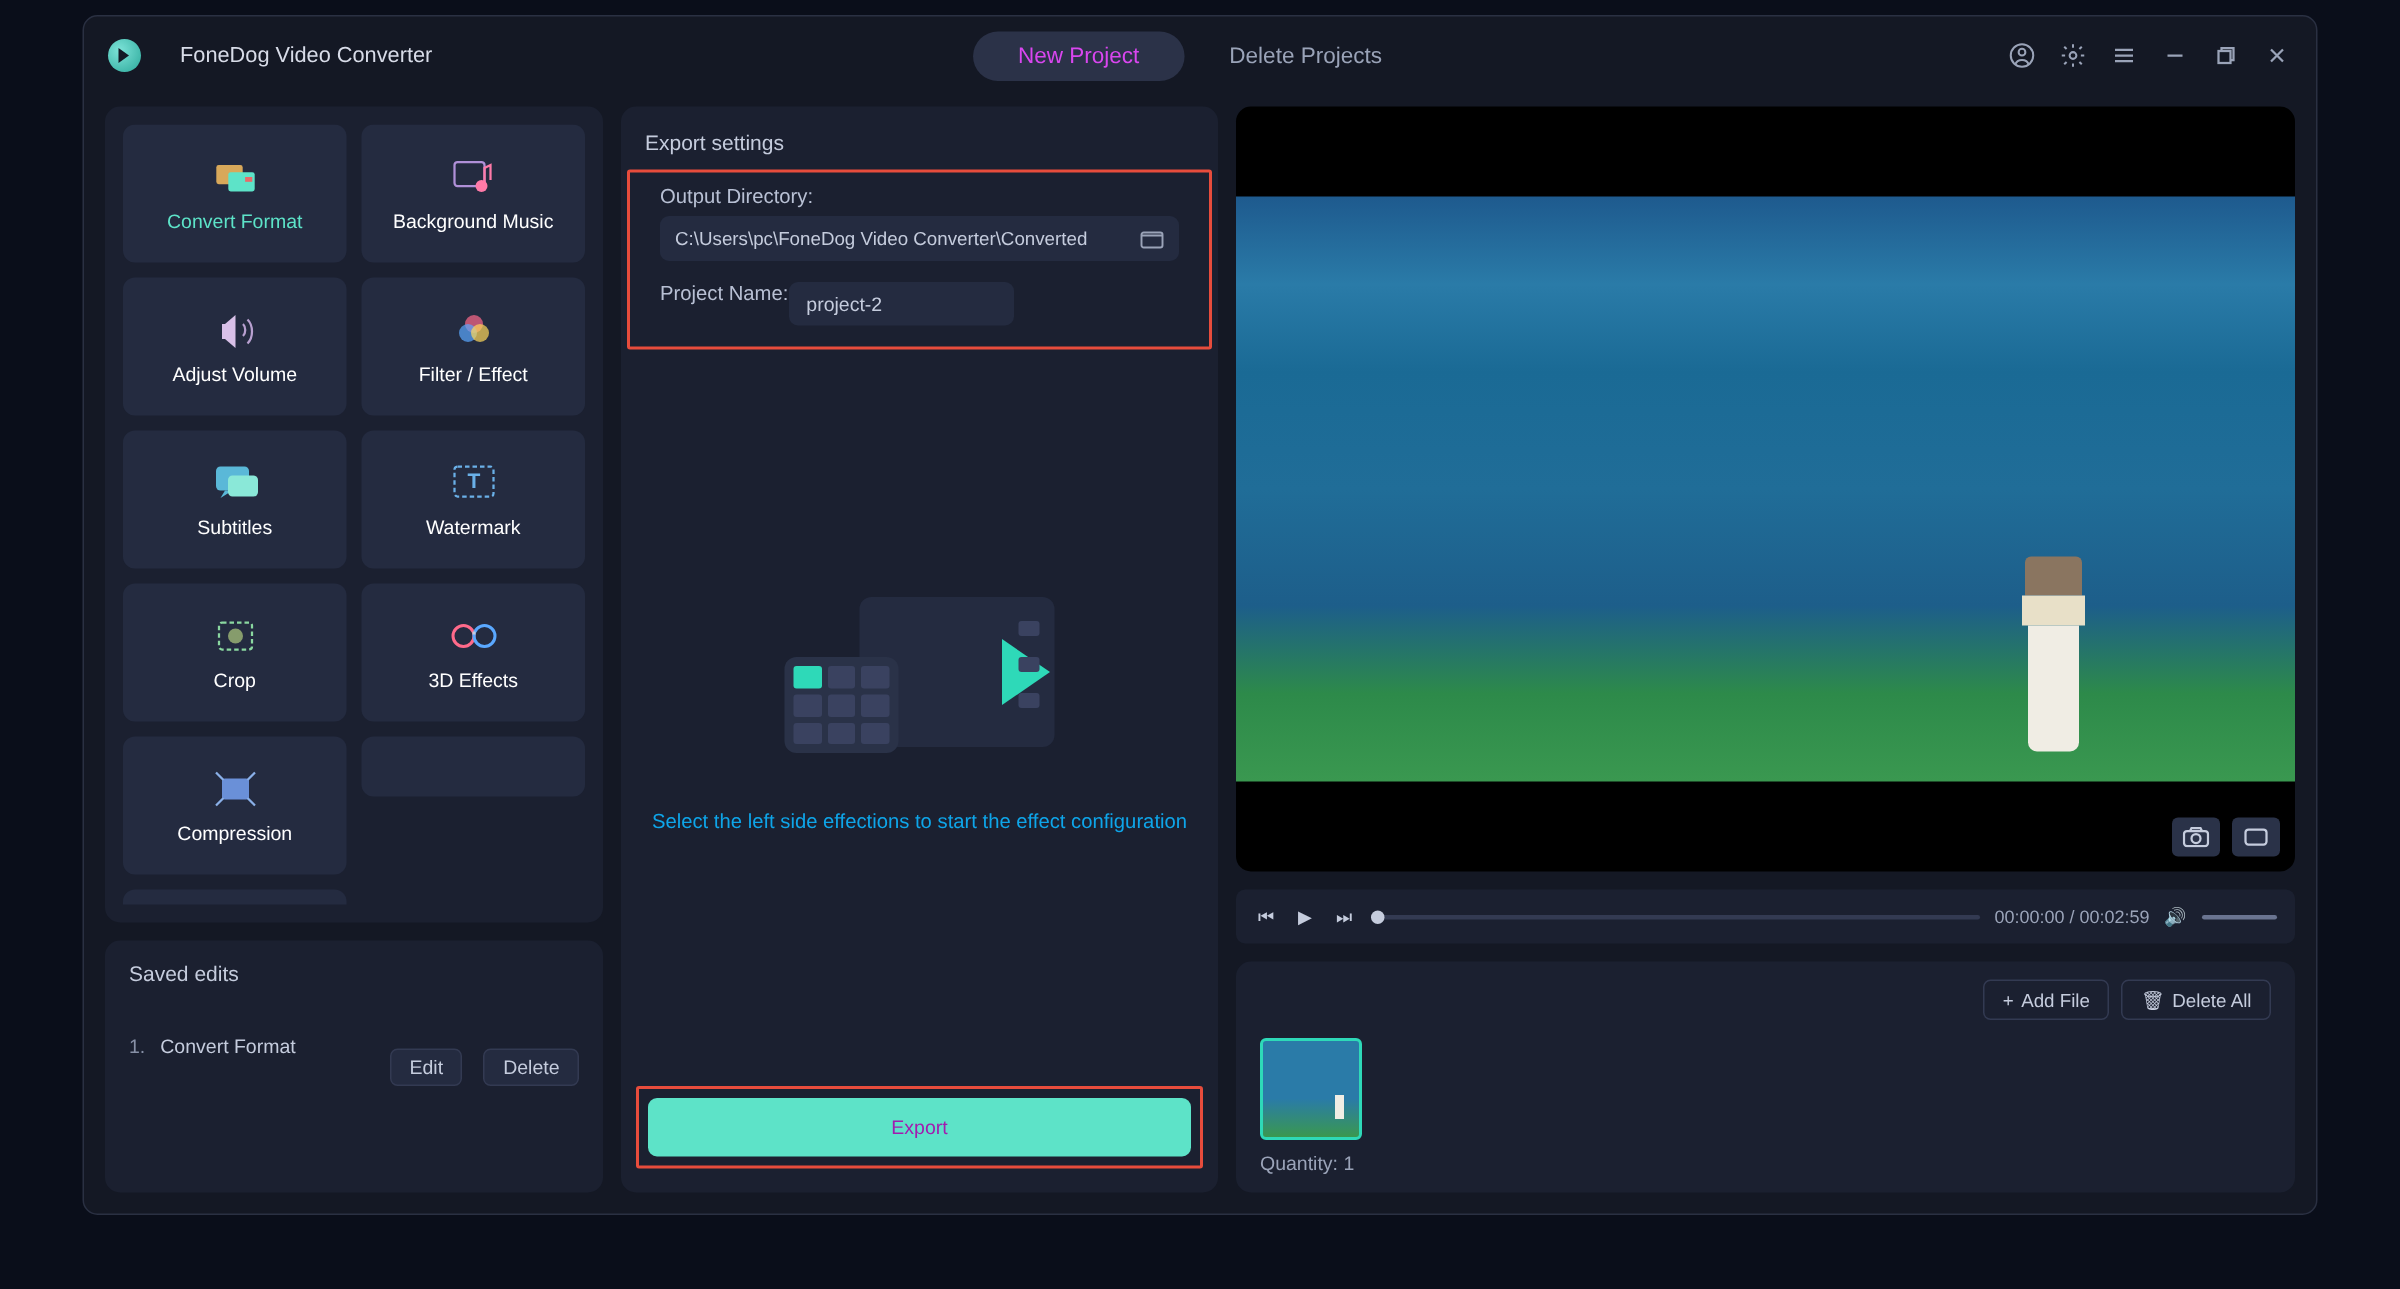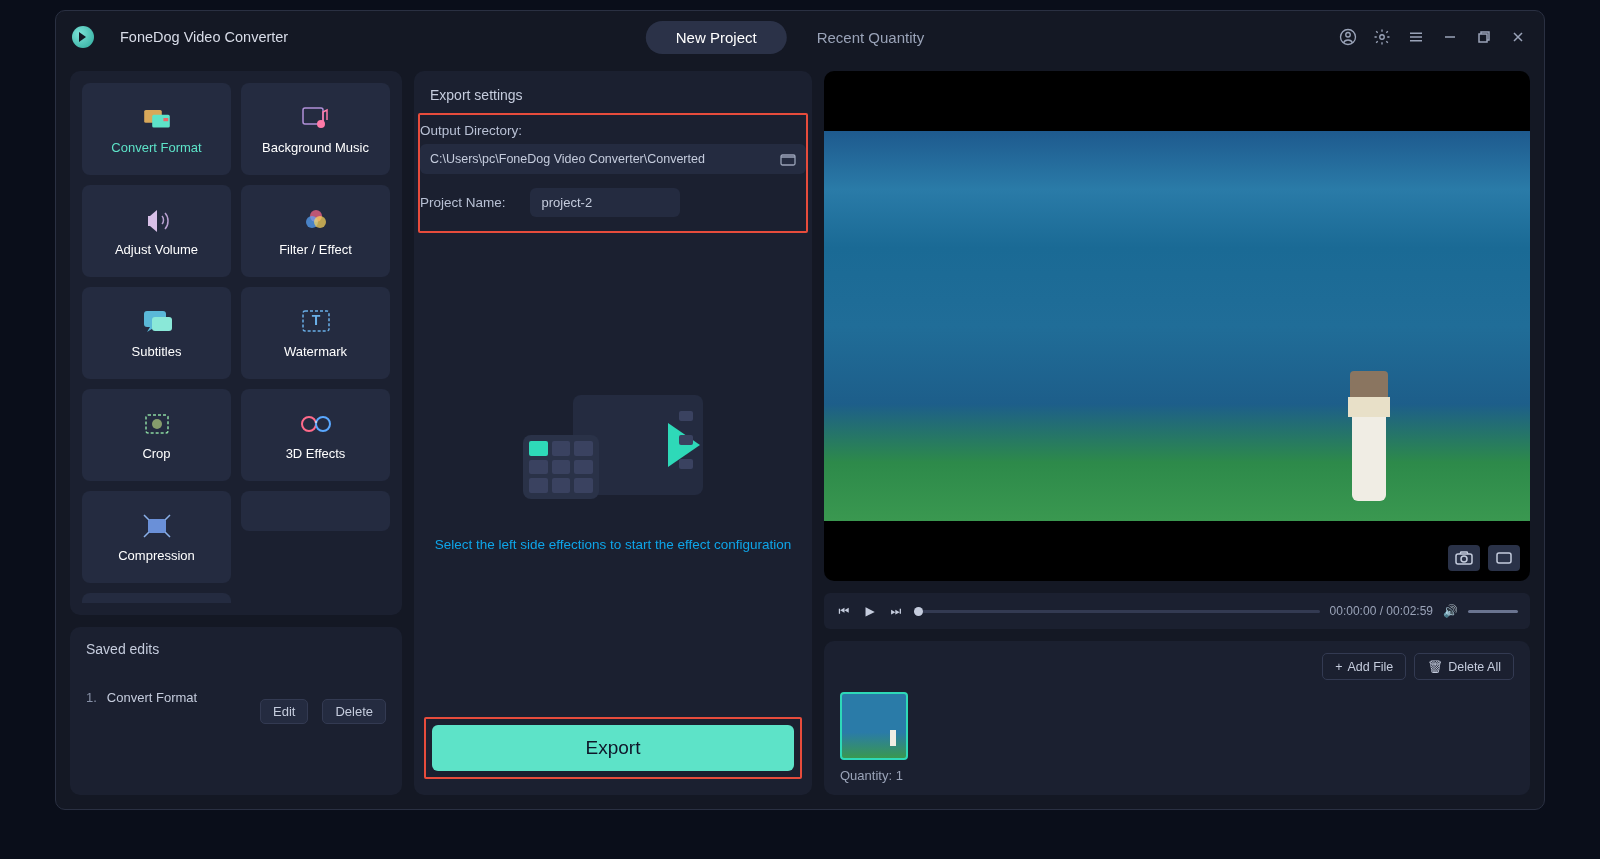--- a/index.html
+++ b/index.html
@@ -5,58 +5,58 @@
 * { margin: 0; padding: 0; box-sizing: border-box; font-family: -apple-system, BlinkMacSystemFont, 'Segoe UI', sans-serif; }
 body { background: #0a0e1a; color: #b8c0d4; width: 1600px; height: 859px; overflow: hidden; }
 .app { width: 1490px; height: 800px; margin: 10px auto; background: #141824; border-radius: 10px; overflow: hidden; display: flex; flex-direction: column; border: 1px solid #2a3042; }
 .titlebar { height: 52px; display: flex; align-items: center; padding: 0 16px; position: relative; }
 .logo-wrap { display: flex; align-items: center; gap: 26px; }
 .logo-icon { width: 22px; height: 22px; border-radius: 50%; background: radial-gradient(circle at 35% 35%, #7de3d8, #2ba89a); position: relative; }
 .logo-icon::after { content: ''; position: absolute; left: 7px; top: 6px; border-left: 7px solid #141824; border-top: 5px solid transparent; border-bottom: 5px solid transparent; }
 .app-title { color: #d8dce8; font-size: 14.5px; }
 .tabs { position: absolute; left: 50%; transform: translateX(-50%); display: flex; gap: 0; }
 .tab { padding: 8px 30px; font-size: 15px; color: #9aa3b8; border-radius: 18px; cursor: pointer; }
-.tab.active { background: #2b3248; color: #ffffff; font-weight: 500; }
+.tab.active { background: #2b3248; color: #d946ef; font-weight: 500; }
 .win-controls { margin-left: auto; display: flex; align-items: center; gap: 14px; color: #9aa3b8; }
 .win-icon { width: 20px; height: 20px; display: flex; align-items: center; justify-content: center; cursor: pointer; }
 .main { flex: 1; display: flex; gap: 12px; padding: 8px 14px 14px; overflow: hidden; }
 .sidebar { width: 332px; display: flex; flex-direction: column; gap: 12px; }
 .tools-grid { background: #1b2030; border-radius: 10px; padding: 12px; flex: 1; overflow: hidden; }
 .tools-inner { display: grid; grid-template-columns: 1fr 1fr; gap: 10px; max-height: 100%; overflow: hidden; }
 .tool { background: #242b40; border-radius: 8px; height: 92px; display: flex; flex-direction: column; align-items: center; justify-content: center; gap: 8px; cursor: pointer; font-size: 13px; color: #ffffff; }
 .tool.active { color: #5de3c8; }
 .tool-icon { width: 32px; height: 28px; display: flex; align-items: center; justify-content: center; }
 .saved-panel { background: #1b2030; border-radius: 10px; padding: 14px 16px; height: 168px; }
 .saved-title { color: #c5ccdd; font-size: 14px; margin-bottom: 14px; }
 .saved-row { display: flex; align-items: center; gap: 10px; font-size: 13px; }
 .saved-num { color: #8790a6; }
 .saved-name { color: #c5ccdd; flex: 1; }
 .small-btn { background: #242b40; border: 1px solid #333a52; color: #c5ccdd; padding: 4px 12px; border-radius: 5px; font-size: 13px; cursor: pointer; margin-left: 4px; margin-top: 28px; }
 .center { width: 398px; background: #1b2030; border-radius: 10px; padding: 16px 0 16px; display: flex; flex-direction: column; }
 .export-title { padding: 0 16px 10px; font-size: 14px; color: #c5ccdd; }
-.highlight-box { border: 2px solid #e74c3c; margin: 0 4px; padding: 8px 0 14px; border-radius: 2px; }
+.highlight-box { border: 2px solid #e74c3c; margin: 0 4px; padding: 8px 20px 14px; border-radius: 2px; }
 .field-label { font-size: 13.5px; color: #b8c0d4; margin-bottom: 6px; }
 .path-input { background: #242b40; border-radius: 6px; padding: 8px 10px; display: flex; align-items: center; font-size: 12.5px; color: #c5ccdd; margin-bottom: 14px; justify-content: center; }
 .path-text { flex: 1; overflow: hidden; white-space: nowrap; }
 .folder-icon { width: 16px; height: 14px; flex-shrink: 0; }
-.name-row { display: flex; align-items: center; gap: 24px; }
+.name-row { display: flex; gap: 0; }
 .name-input { background: #242b40; border: none; border-radius: 6px; padding: 7px 12px; color: #c5ccdd; font-size: 13px; width: 150px; }
 .placeholder-art { flex: 1; display: flex; flex-direction: column; align-items: center; justify-content: center; padding: 20px; }
 .art-illustration { width: 180px; height: 120px; position: relative; margin-bottom: 20px; }
 .art-panel { position: absolute; background: #242b40; border-radius: 8px; }
 .art-panel.back { left: 50px; top: 0; width: 130px; height: 100px; }
 .art-panel.front { left: 0; top: 40px; width: 76px; height: 64px; background: #2a3248; display: grid; grid-template-columns: repeat(3,1fr); grid-template-rows: repeat(3,1fr); gap: 4px; padding: 6px; }
 .art-cell { background: #3a4260; border-radius: 2px; }
 .art-cell.lit { background: #2ed9b8; }
 .art-play { position: absolute; left: 95px; top: 28px; width: 0; height: 0; border-left: 32px solid #2ed9b8; border-top: 22px solid transparent; border-bottom: 22px solid transparent; }
 .art-dots { position: absolute; right: 10px; top: 16px; display: flex; flex-direction: column; gap: 14px; }
 .art-dot { width: 14px; height: 10px; background: #3a4260; border-radius: 2px; }
 .placeholder-text { text-align: center; font-size: 13.5px; color: #0ea5e9; line-height: 1.5; }
 .export-btn-wrap { margin: auto 10px 0; border: 2px solid #e74c3c; padding: 6px; border-radius: 2px; }
-.export-btn { width: 100%; background: #5de3c8; color: #0f172a; border: none; padding: 12px; border-radius: 6px; font-size: 19px; font-weight: 500; cursor: pointer; }
+.export-btn { width: 100%; background: #5de3c8; color: #a21caf; border: none; padding: 12px; border-radius: 6px; font-size: 13px; font-weight: 500; cursor: pointer; }
 .right { flex: 1; display: flex; flex-direction: column; gap: 12px; }
 .preview { background: #000; border-radius: 10px; height: 510px; position: relative; overflow: hidden; }
 .preview-img { position: absolute; inset: 0; }
 .sky { position: absolute; left: 0; right: 0; top: 60px; bottom: 60px; background: linear-gradient(180deg, #1e5a8e 0%, #2a7ba8 15%, #1a6a95 30%, #206d98 50%, #1d5e8a 70%, #2d8a4a 85%, #3a9850 100%); }
 .lighthouse { position: absolute; right: 140px; bottom: 80px; width: 42px; height: 130px; }
 .lh-top { width: 38px; height: 26px; background: #8a7560; border-radius: 4px 4px 0 0; margin: 0 auto; }
 .lh-light { width: 42px; height: 20px; background: #e8e0c8; }
 .lh-body { width: 34px; height: 84px; background: #f0ede4; margin: 0 auto; border-radius: 0 0 6px 6px; }
 .preview-controls { position: absolute; right: 10px; bottom: 10px; display: flex; gap: 8px; }
 .ctrl-icon { width: 32px; height: 26px; background: #2a3248; border-radius: 4px; display: flex; align-items: center; justify-content: center; color: #c5ccdd; cursor: pointer; }
@@ -80,21 +80,21 @@
 <body>
 
 <div class="app">
   <div class="titlebar">
     <div class="logo-wrap">
       <div class="logo-icon"></div>
       <div class="app-title">FoneDog Video Converter</div>
     </div>
     <div class="tabs">
       <div class="tab active">New Project</div>
-      <div class="tab">Recent Quantity</div>
+      <div class="tab">Delete Projects</div>
     </div>
     <div class="win-controls">
       <div class="win-icon">
           <svg width="18" height="18" viewBox="0 0 24 24" fill="none" stroke="currentColor" stroke-width="1.8">
             <circle cx="12" cy="12" r="10"></circle>
             <circle cx="12" cy="9" r="3"></circle>
             <path d="M6 20c1-3 4-4 6-4s5 1 6 4"></path>
           </svg>
         </div>
       <div class="win-icon">

